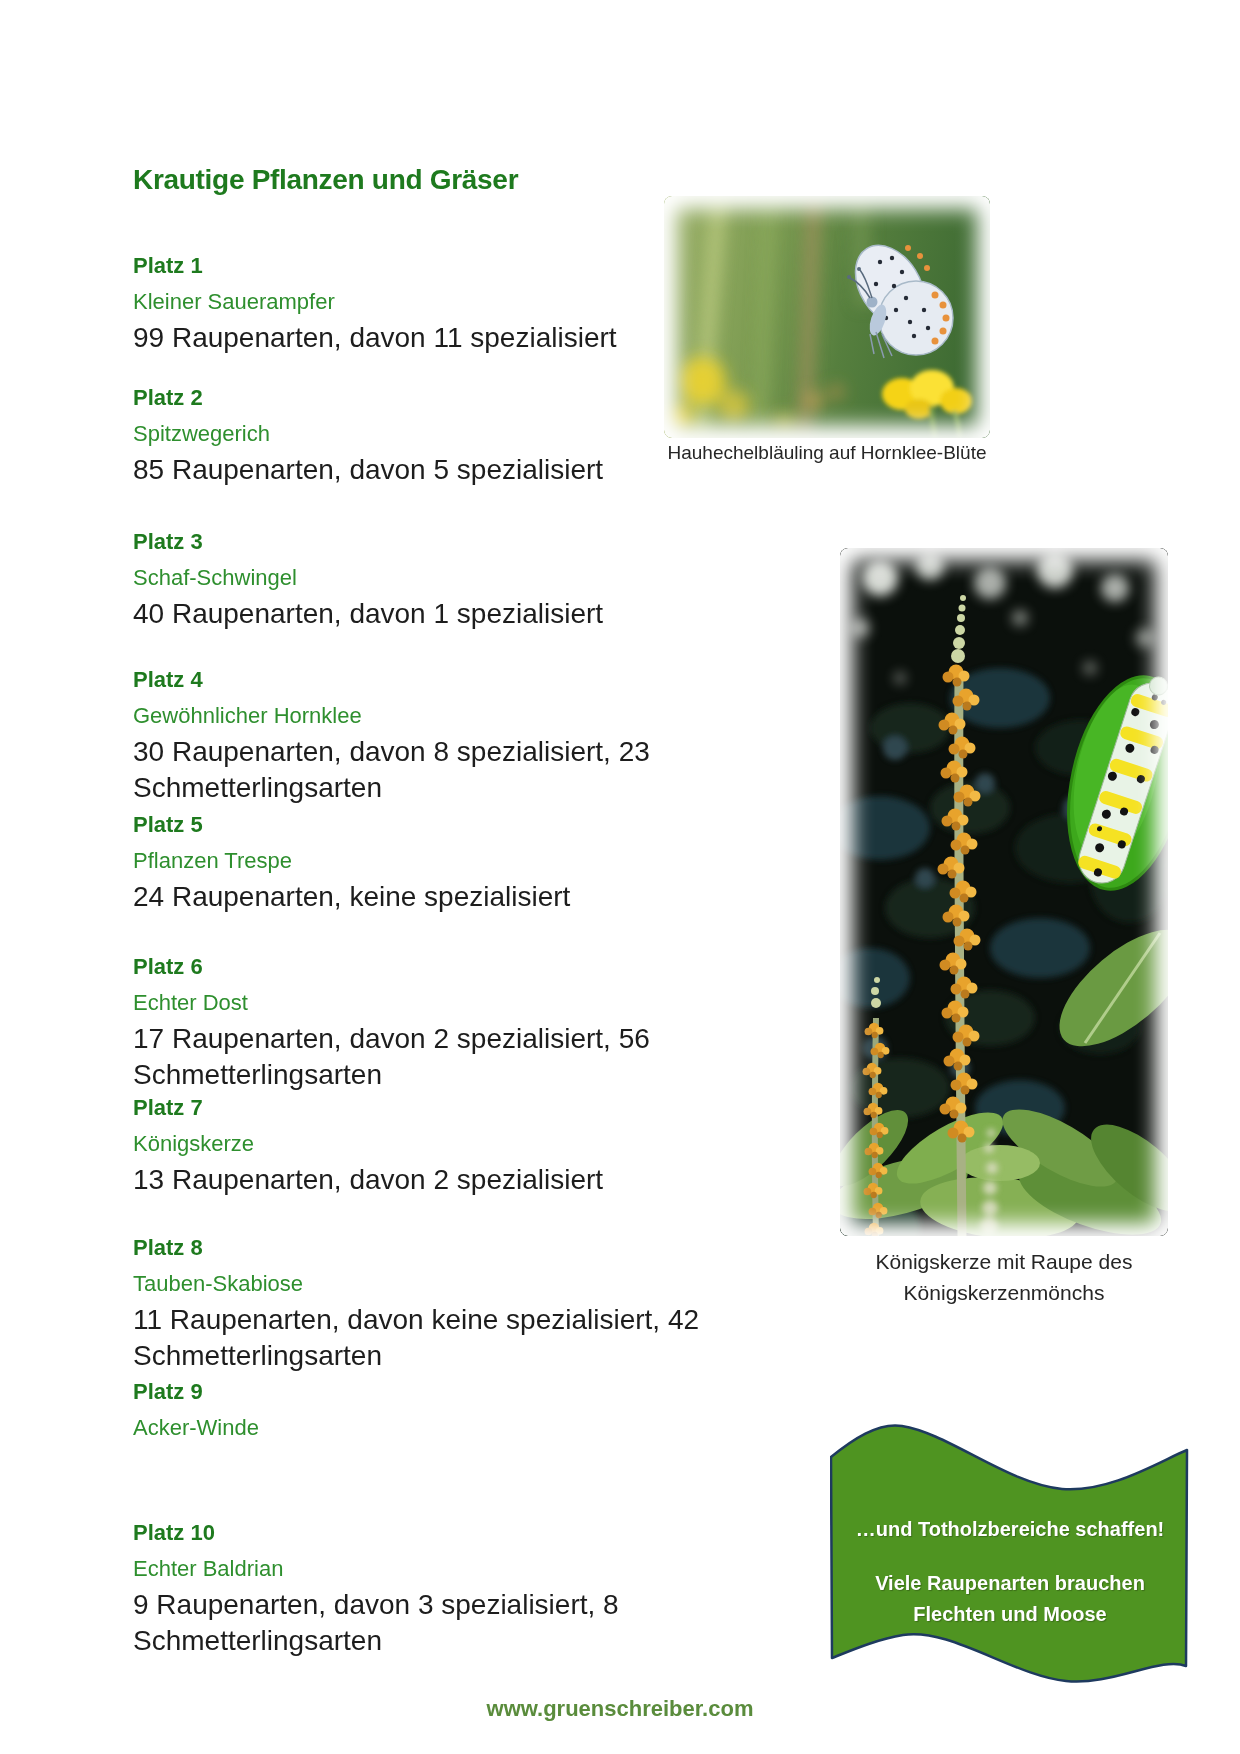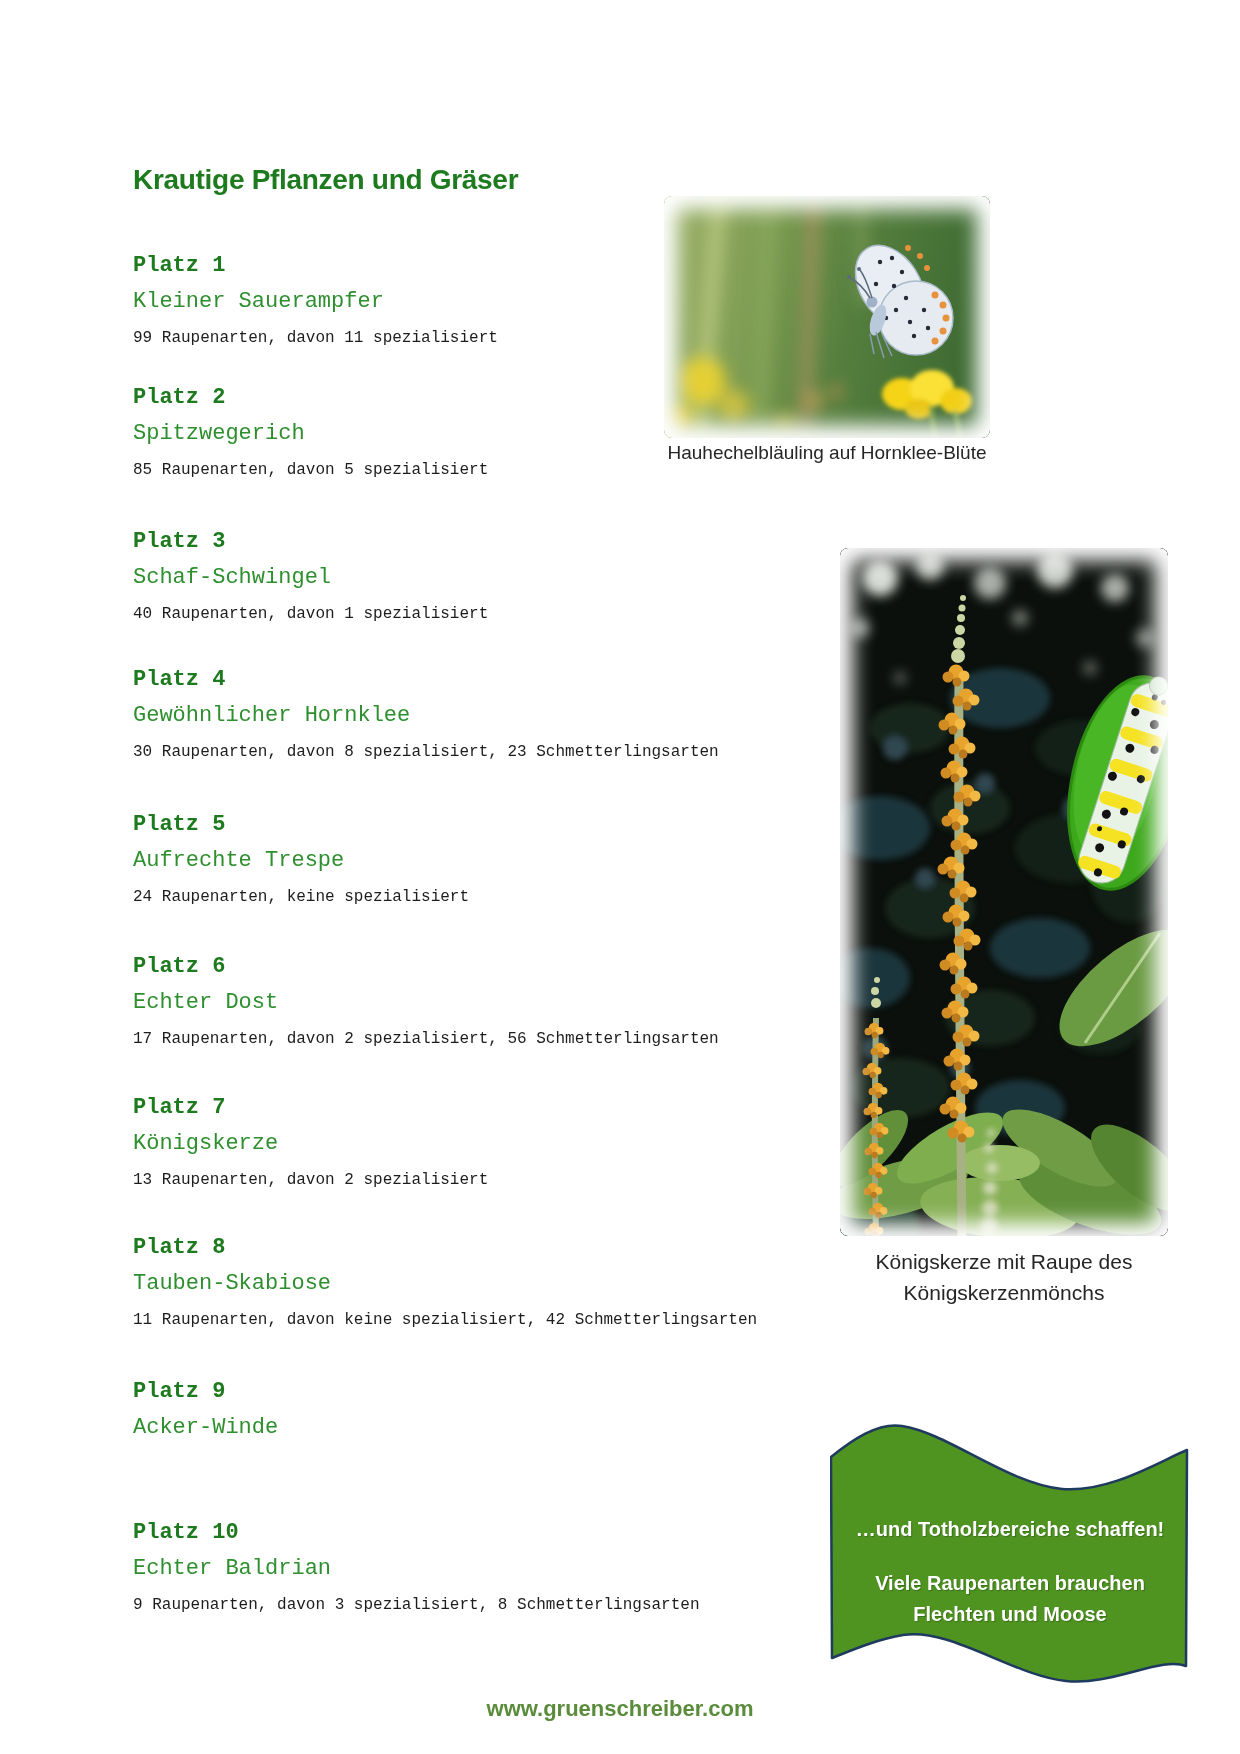--- a/index.html
+++ b/index.html
@@ -4,24 +4,24 @@
 <style>
   html,body{margin:0;padding:0;background:#ffffff;}
   .page{
     position:relative;width:1240px;height:1754px;background:#ffffff;
     font-family:"Liberation Sans",sans-serif;overflow:hidden;border-radius:23px;
   }
   .page-title{
     position:absolute;left:133px;top:164px;margin:0;
     font-size:28px;font-weight:bold;color:#1e7a1e;letter-spacing:-0.3px;
   }
-  .entry{position:absolute;left:133px;width:720px;font-family:Liberation Mono, monospace;}
+  .entry{position:absolute;left:133px;width:720px;}
   .entry .place{font-size:22px;line-height:36px;font-weight:bold;color:#1e7a1e;}
   .entry .plant{font-size:22px;line-height:36px;color:#2e8f2e;}
-  .entry .stats{font-size:16px;line-height:36px;color:#1d1d1d;}
+  .entry .stats{font-size:28px;line-height:36px;color:#1d1d1d;}
   .figure{position:absolute;border-radius:8px;overflow:hidden;}
   .figure svg{display:block;width:100%;height:100%;}
   .feather{position:absolute;inset:0;border-radius:8px;pointer-events:none;
     box-shadow:inset 0 0 20px 13px #ffffff;}
   .fig-butterfly{left:664px;top:196px;width:326px;height:242px;}
   .cap-butterfly{
     position:absolute;left:630px;top:442px;width:394px;text-align:center;
     font-size:19px;color:#262626;
   }
   .fig-mullein{left:840px;top:548px;width:328px;height:688px;}
@@ -66,21 +66,21 @@
       <div class="plant">Schaf-Schwingel</div>
       <div class="stats">40 Raupenarten, davon 1 spezialisiert</div>
     </div>
       <div class="entry" style="top: 662px;">
       <div class="place">Platz 4</div>
       <div class="plant">Gewöhnlicher Hornklee</div>
       <div class="stats">30 Raupenarten, davon 8 spezialisiert, 23 Schmetterlingsarten</div>
     </div>
       <div class="entry" style="top: 807px;">
       <div class="place">Platz 5</div>
-      <div class="plant">Aufrechte Trespe</div>
+      <div class="plant">Pflanzen Trespe</div>
       <div class="stats">24 Raupenarten, keine spezialisiert</div>
     </div>
       <div class="entry" style="top: 949px;">
       <div class="place">Platz 6</div>
       <div class="plant">Echter Dost</div>
       <div class="stats">17 Raupenarten, davon 2 spezialisiert, 56 Schmetterlingsarten</div>
     </div>
       <div class="entry" style="top: 1090px;">
       <div class="place">Platz 7</div>
       <div class="plant">Königskerze</div>

